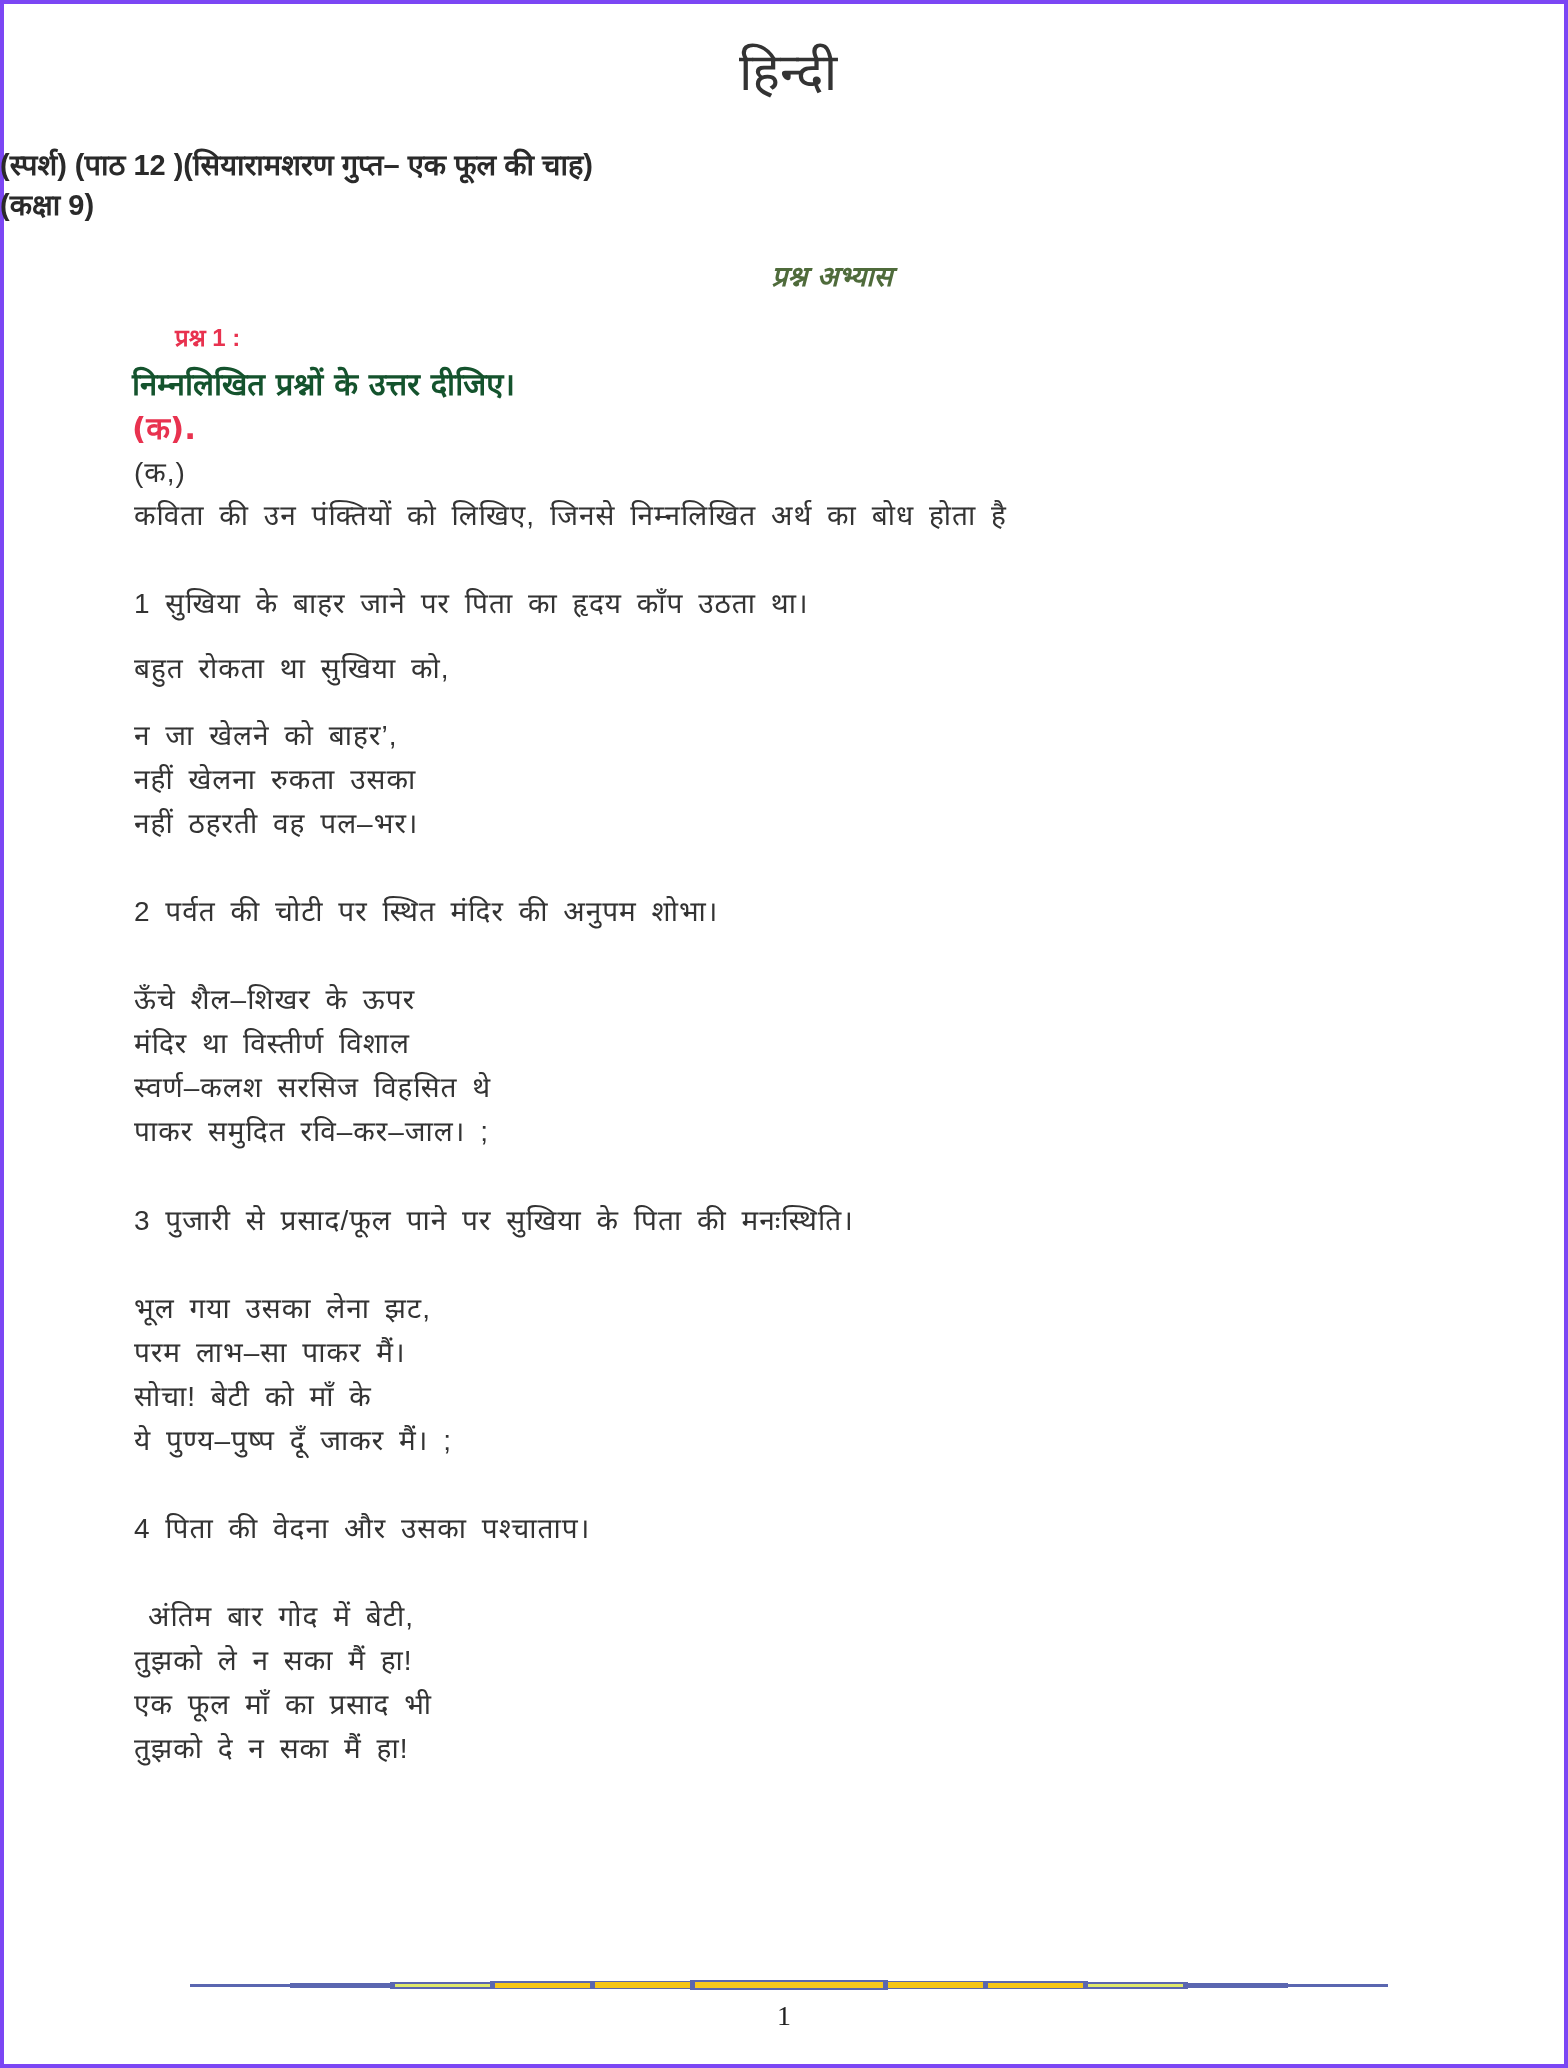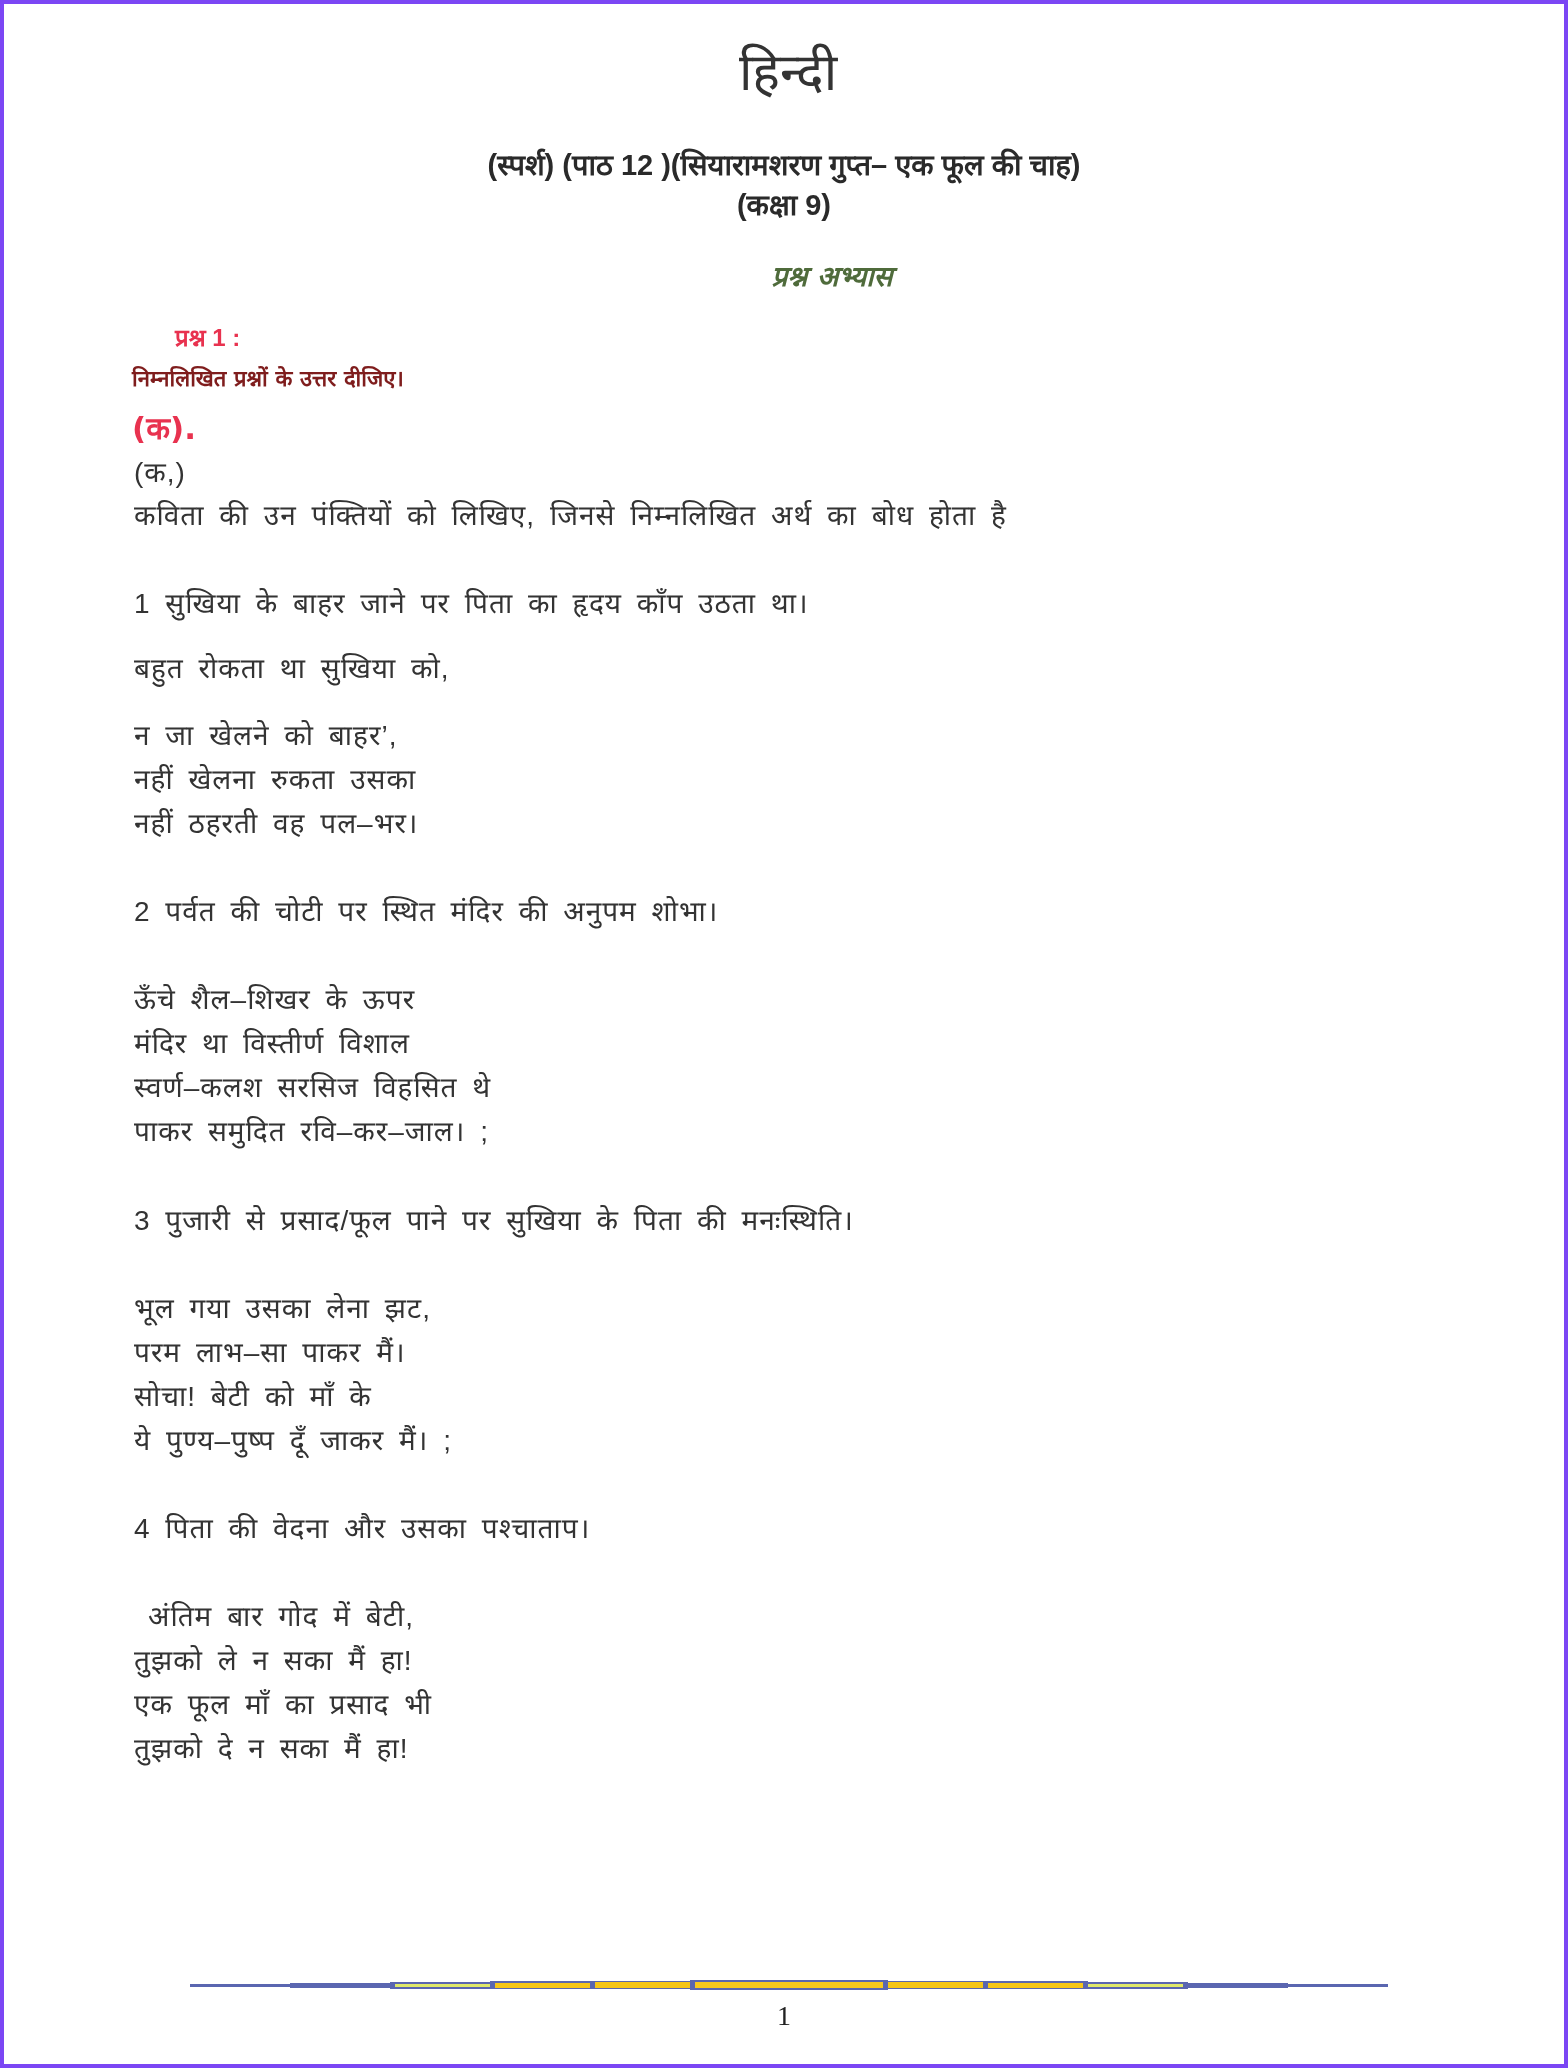--- a/index.html
+++ b/index.html
@@ -1,23 +1,23 @@
 <!DOCTYPE html>
 <html><head>
 <meta charset="utf-8">
 <style>
   html, body { margin:0; padding:0; background:#ffffff; }
   body { width:1568px; height:2068px; position:relative; overflow:hidden; }
   .page-border { position:absolute; left:0; top:0; width:1568px; height:2068px; box-sizing:border-box; border:4px solid #7b46f4; pointer-events:none; }
   .t { position:absolute; white-space:nowrap; font-family:"DejaVu Sans","Liberation Sans",sans-serif; color:#2b2b2b; }
   .title { left:4px; width:1568px; text-align:center; top:34px; font-size:52px; font-weight:300; color:#333; }
-  .heading { left:0; width:1568px; text-align:center; font-size:29px; font-weight:bold; color:#2a2a2a; font-family:"Liberation Sans","DejaVu Sans",sans-serif; }
+  .heading { left:0; width:1568px; text-align:left; font-size:29px; font-weight:bold; color:#2a2a2a; font-family:"Liberation Sans","DejaVu Sans",sans-serif; }
   .subhead { left:0; width:1568px; text-align:center; top:256px; font-size:28px; font-weight:bold; font-style:italic; color:#4f6b3b;margin-left:48px; }
   .q-label { left:130px; top:320px; font-size:24px; font-weight:bold; color:#e8324f; font-family:"Liberation Sans","DejaVu Sans",sans-serif;margin-left:45px; }
-  .instr { left:132px; top:362px; font-size:22px; font-weight:bold; color:#7f1d1d; }
+  .instr { left:132px; top:362px; font-size:31px; font-weight:bold; color:#14532d; }
   .part-label { left:132px; top:406px; font-size:31px; font-weight:bold; color:#e8324f; }
   .body { left:134px; font-size:28px; color:#333; font-family:"Liberation Sans","DejaVu Sans",sans-serif; letter-spacing:1px; word-spacing:6px; }
   .footer-rule { position:absolute; left:190px; top:1980px; width:1198px; height:10px; }
   .page-num { position:absolute; left:0; width:1568px; text-align:center; top:2000px; font-family:"Liberation Serif","DejaVu Serif",serif; font-size:28px; color:#222; }
 </style>
 </head>
 <body>
 
 <div class="page-border"></div>
 

